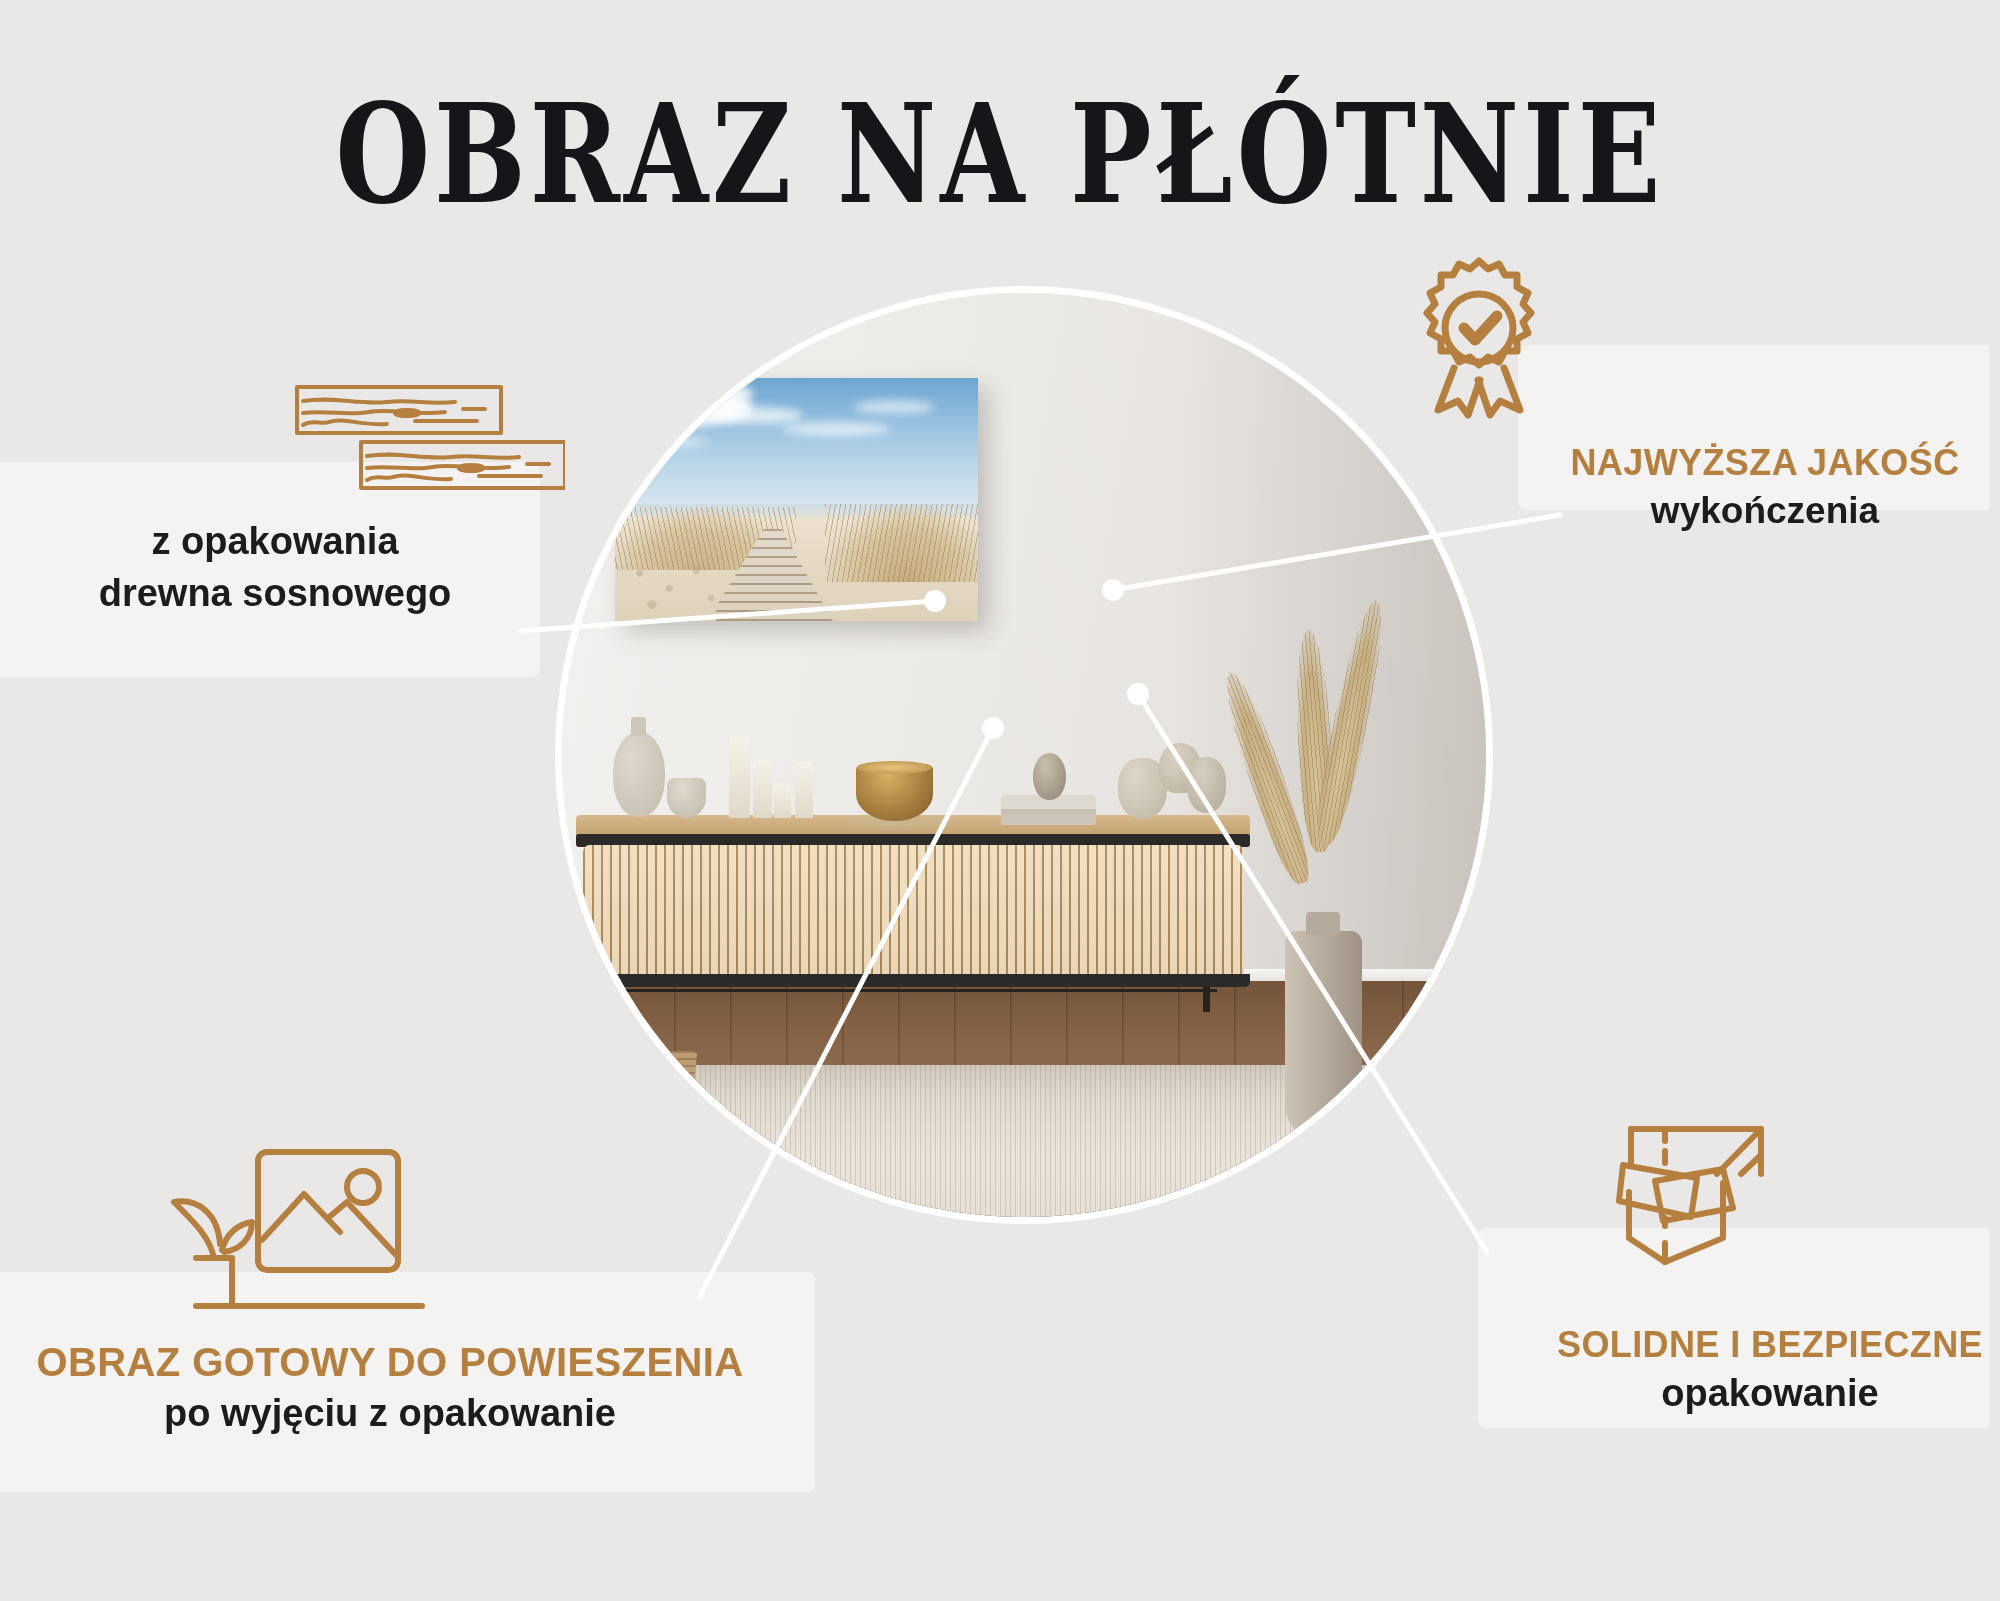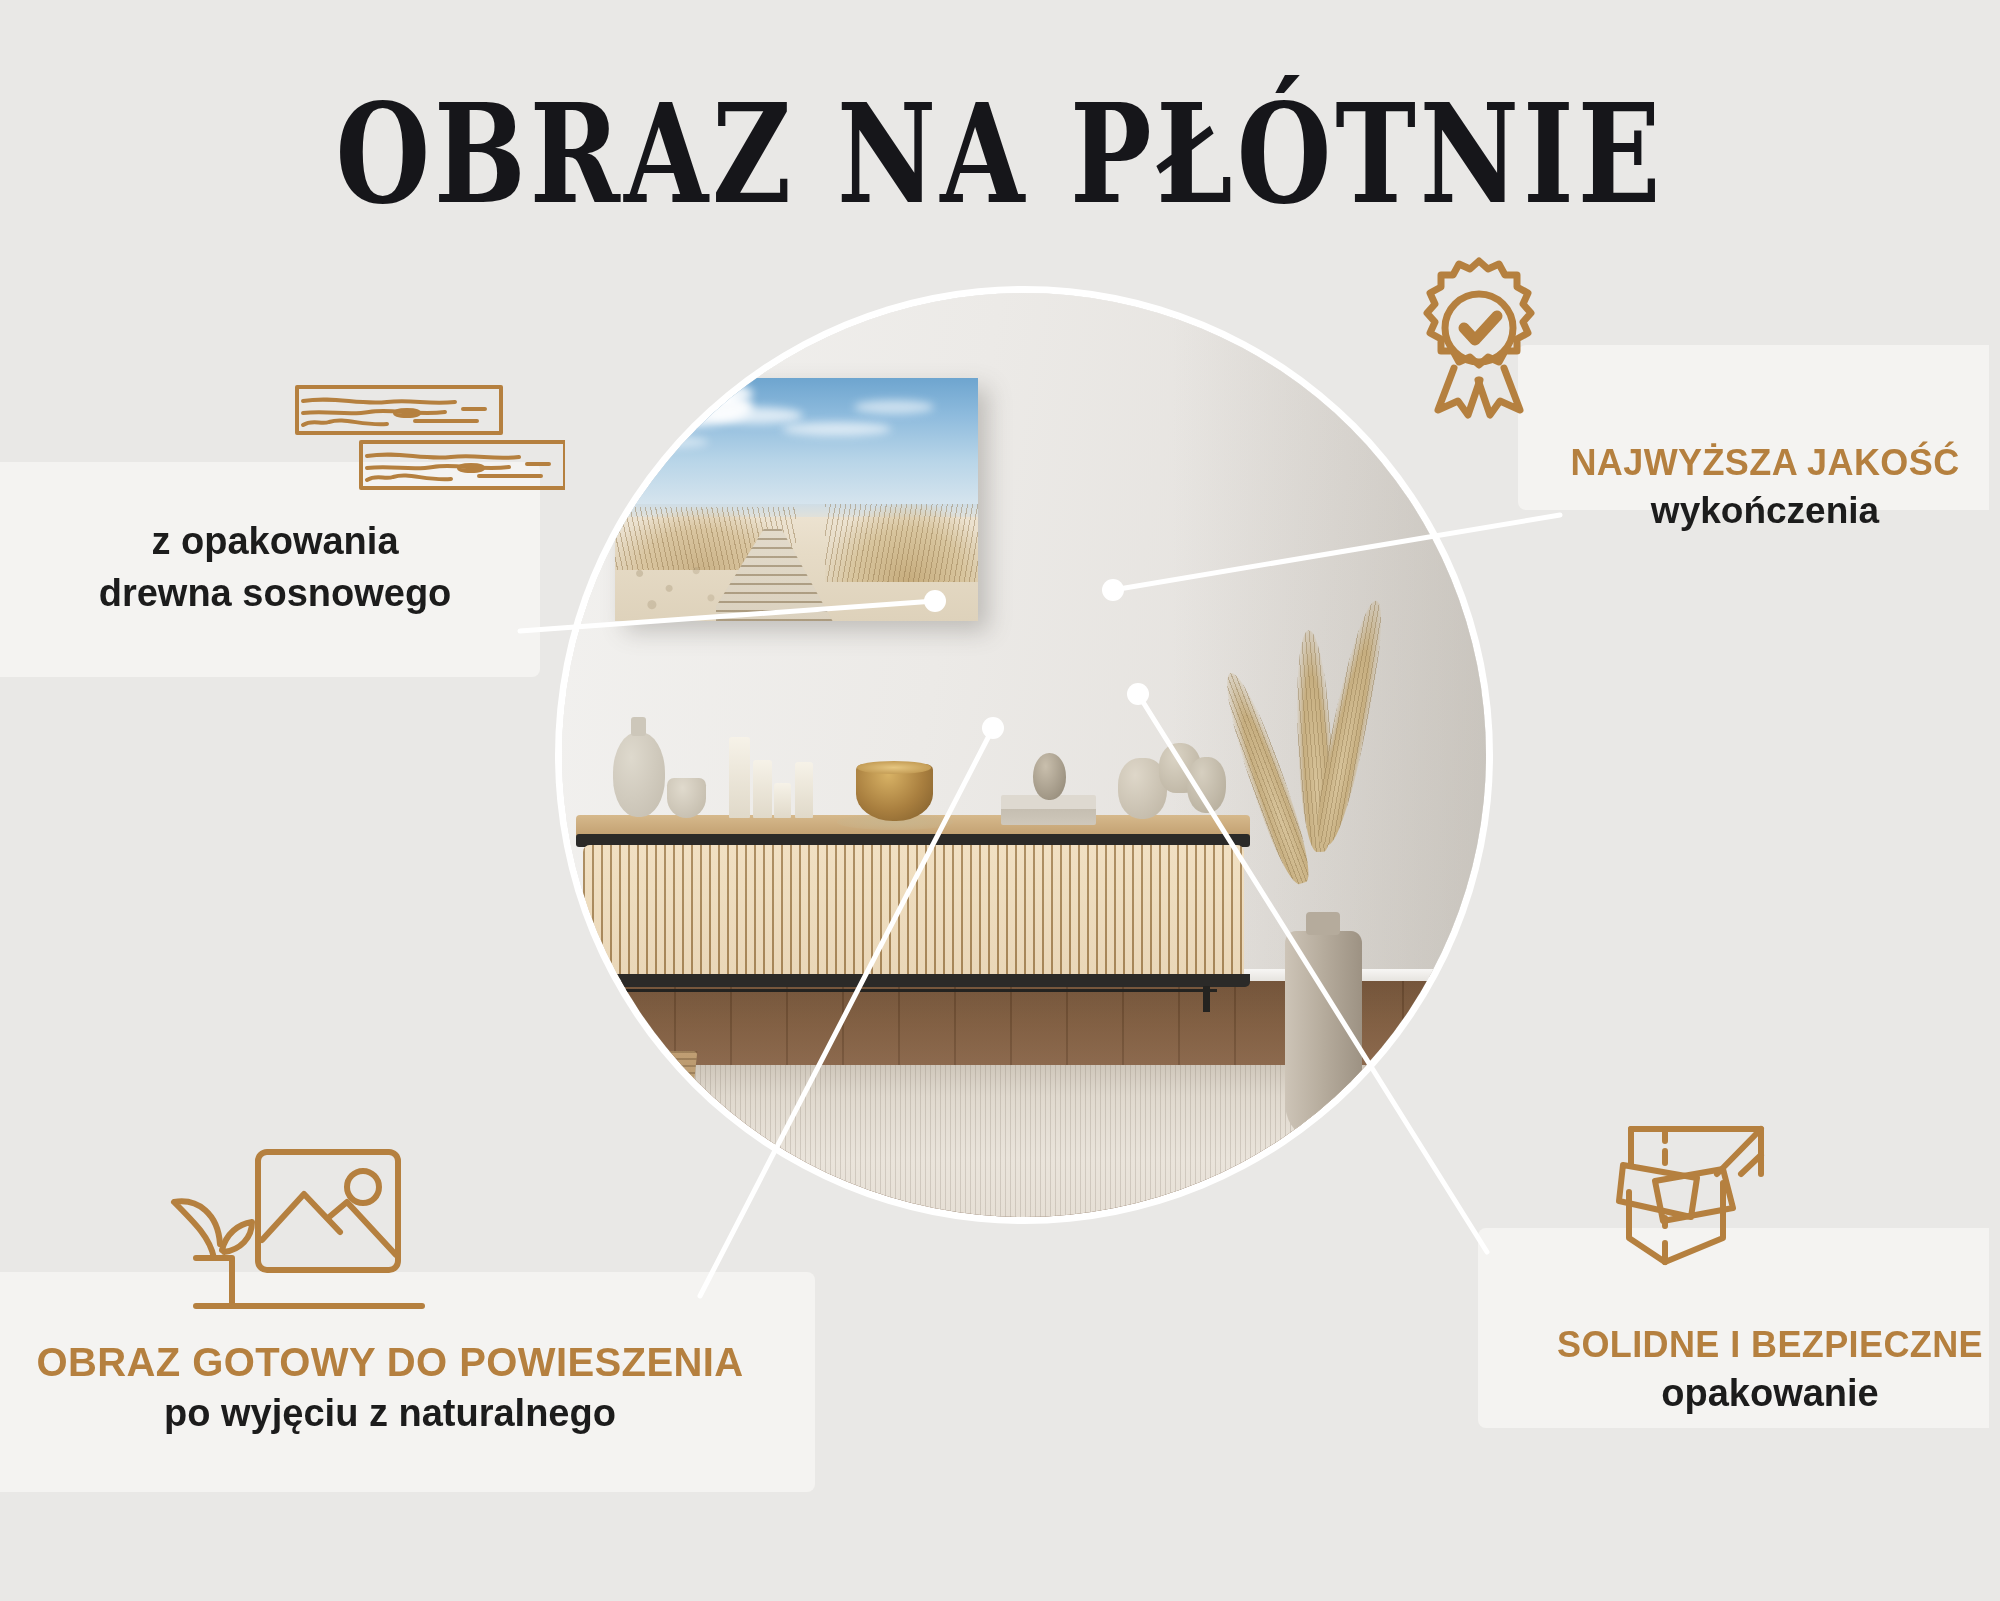--- a/index.html
+++ b/index.html
@@ -343,21 +343,21 @@
     <div class="f-sub">drewna sosnowego</div>
   </div>
 
   <div class="feature feat-jakosc">
     <div class="f-title">NAJWYŻSZA JAKOŚĆ</div>
     <div class="f-sub">wykończenia</div>
   </div>
 
   <div class="feature feat-gotowy">
     <div class="f-title">OBRAZ GOTOWY DO POWIESZENIA</div>
-    <div class="f-sub">po wyjęciu z naturalnego</div>
+    <div class="f-sub">po wyjęciu z opakowanie</div>
   </div>
 
   <div class="feature feat-opak">
     <div class="f-title">SOLIDNE I BEZPIECZNE</div>
     <div class="f-sub">opakowanie</div>
   </div>
 
 </div>
 
 </body></html>

